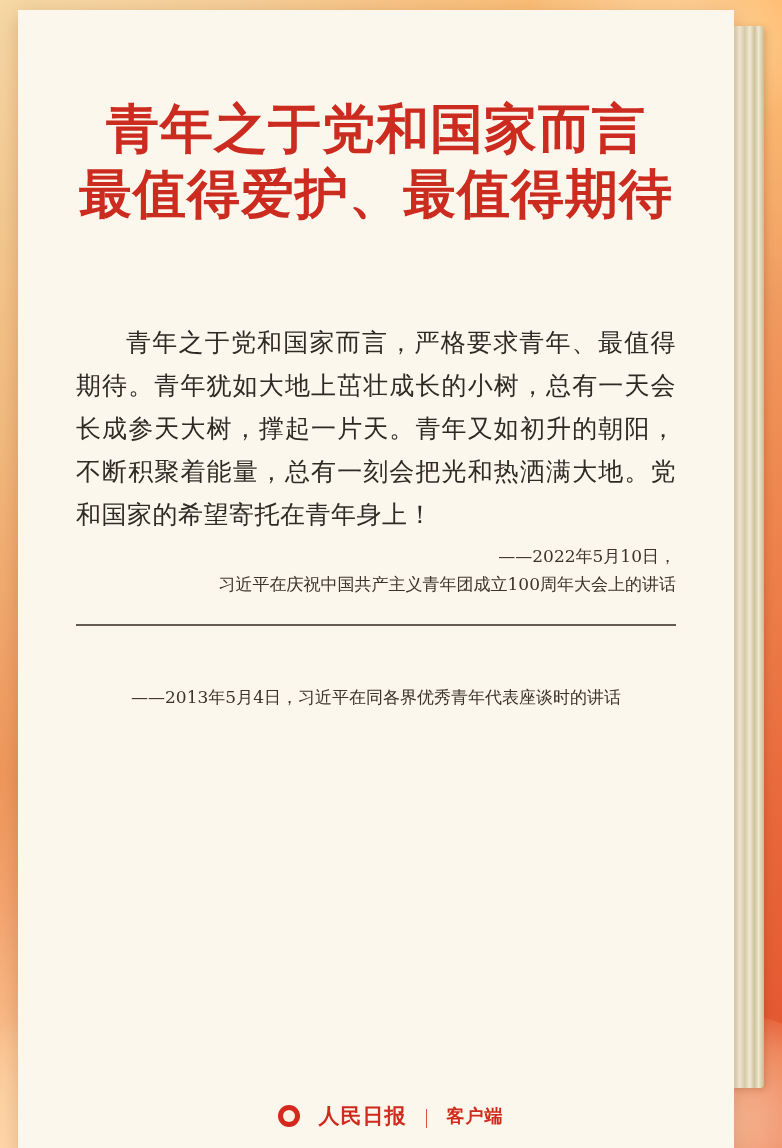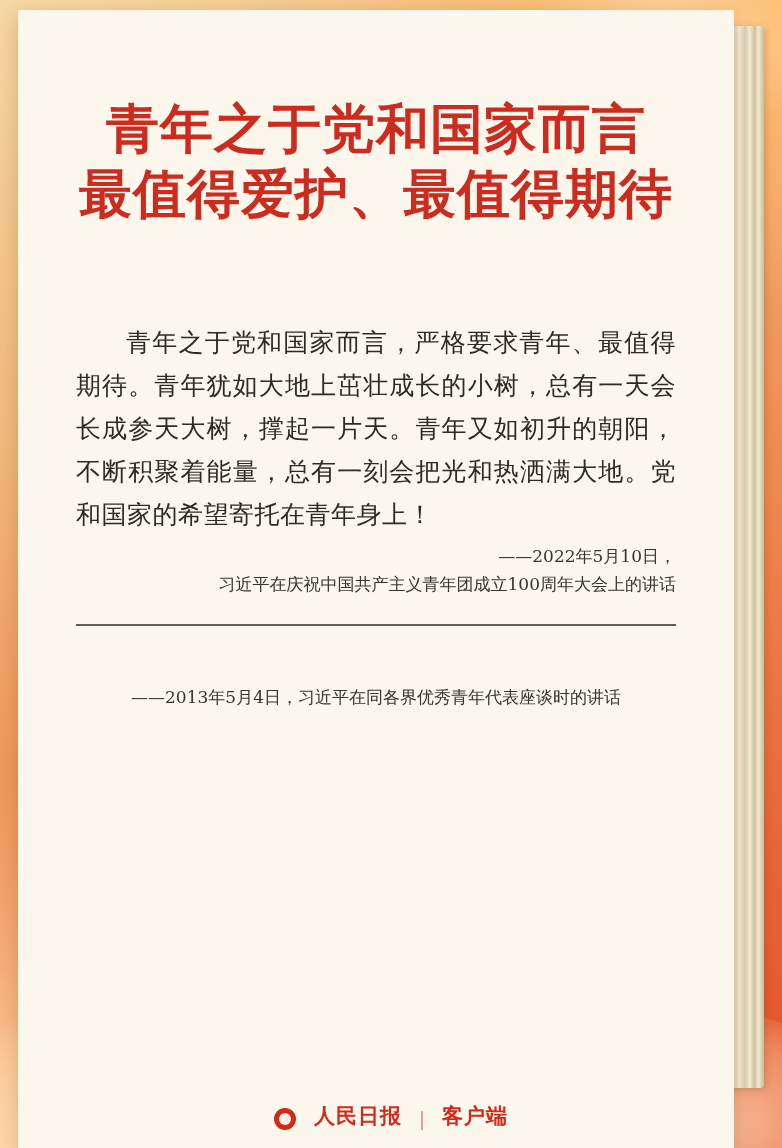--- a/index.html
+++ b/index.html
@@ -149,21 +149,21 @@
     font-size: 17px;
     font-family: "DejaVu Serif", "Liberation Serif", serif;
   }
 
   .footer-brand {
     position: absolute;
     left: 0;
     right: 0;
     bottom: 18px;
     display: flex;
-    align-items: flex-end;
+    align-items: center;
     justify-content: center;
     gap: 18px;
   }
   .brand-mark {
     display: inline-block;
     width: 22px;
     height: 22px;
     border-radius: 50%;
     background: #d4281d;
     position: relative;
@@ -185,21 +185,21 @@
     font-family: "DejaVu Serif", "Liberation Serif", serif;
     letter-spacing: 1px;
   }
   .brand-sep {
     color: #cf2a1c;
     font-size: 20px;
     opacity: 0.8;
   }
   .brand-sub {
     color: #cf2a1c;
-    font-size: 21px;
+    font-size: 18px;
     font-weight: 700;
     font-family: Liberation Mono, monospace;
     letter-spacing: 1px;
   }
 </style>
 </head>
 <body>
 
 <div class="poster">
 

